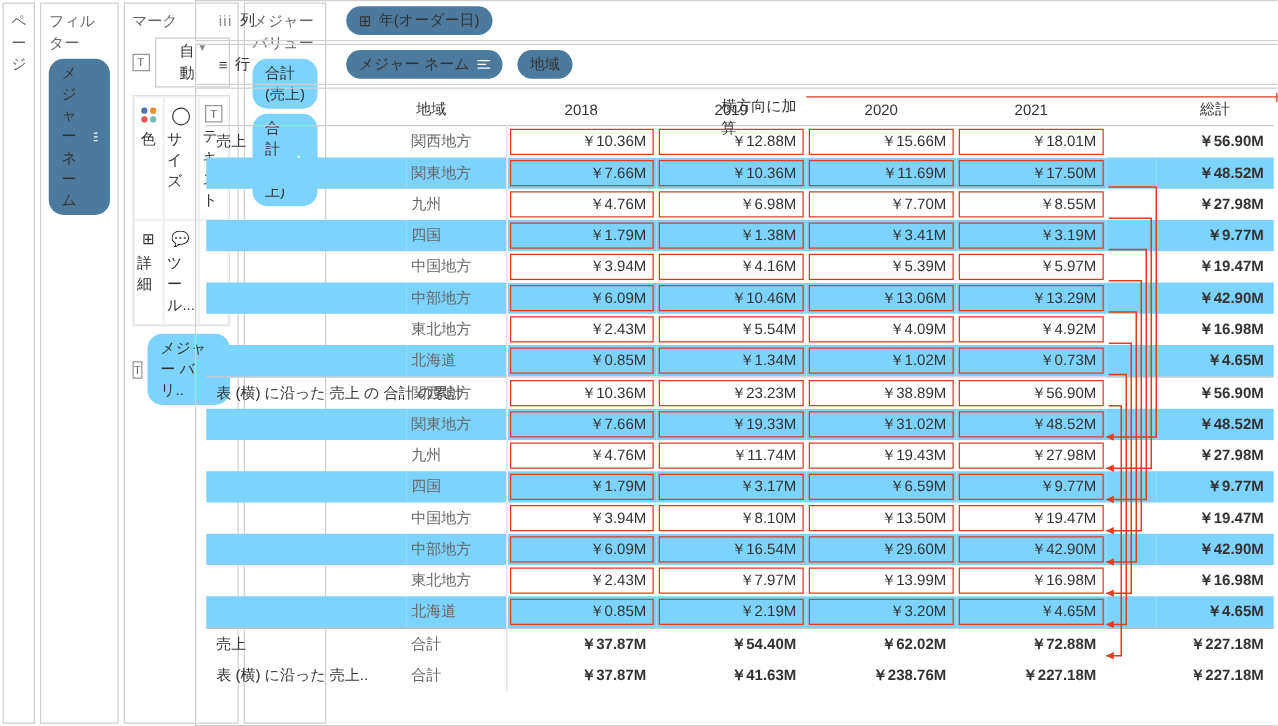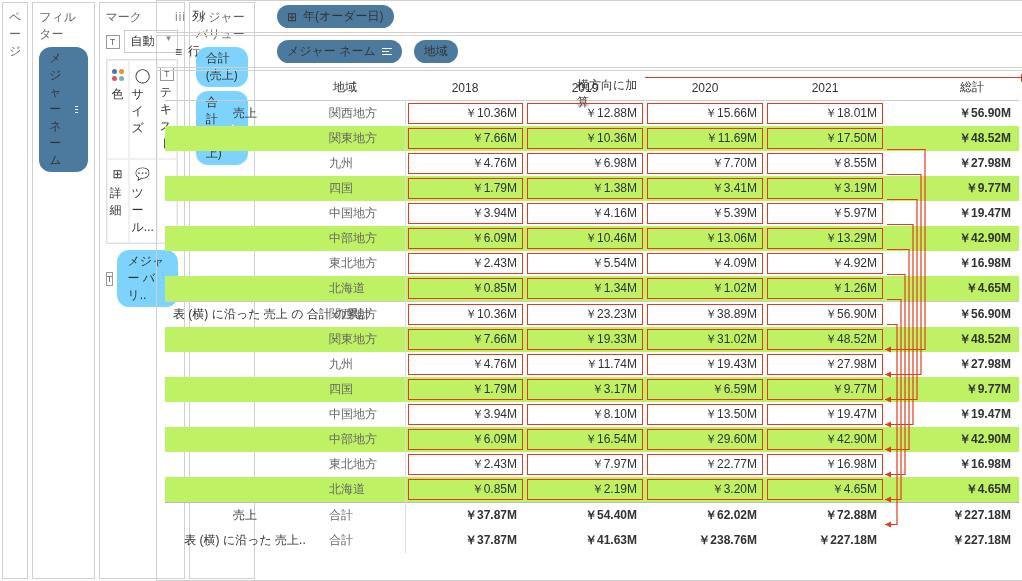--- a/index.html
+++ b/index.html
@@ -6,42 +6,42 @@
 body{background:#fff;width:1022px;height:581px;display:flex}
 .left-col{width:156px;display:flex;flex-direction:row;gap:4px;padding:2px}
 .panel{border:1px solid #d0d0d0;background:#fff;padding:6px}
 .panel-title{color:#666;margin-bottom:4px}
 .pill{border-radius:12px;padding:3px 10px;color:#fff;display:inline-flex;align-items:center;gap:6px;font-size:11px;min-height:20px}
 .pill-blue{background:#4c7a9e}
 .pill-teal{background:#7dd3fc}
 .pill .bars{display:inline-block;width:10px;height:8px;background:linear-gradient(#fff,#fff) 0 0/10px 1px no-repeat,linear-gradient(#fff,#fff) 0 3px/7px 1px no-repeat,linear-gradient(#fff,#fff) 0 6px/10px 1px no-repeat}
 .pill .tri{width:0;height:0;border-left:5px solid transparent;border-right:5px solid transparent;border-bottom:8px solid #fff;margin-left:auto}
 .marks-top{display:flex;align-items:center;gap:4px;margin-bottom:6px}
-.marks-sel{border:1px solid #ccc;padding:2px 6px;flex:1;display:flex;align-items:flex-start;gap:4px;background:#fff}
+.marks-sel{border:1px solid #ccc;padding:2px 19px;flex:1;display:flex;align-items:flex-start;gap:4px;background:#fff}
 .marks-sel::after{content:"▾";color:#888;margin-left:auto;font-size:9px}
 .marks-grid{display:grid;grid-template-columns:1fr 1fr 1fr;gap:0;border:1px solid #e0e0e0}
 .mark-cell{display:flex;flex-direction:column;align-items:center;padding:6px 2px;gap:3px;border:1px solid #f0f0f0;font-size:10px;color:#666}
 .mc-icon{width:16px;height:16px;display:flex;align-items:center;justify-content:center}
 .dots4{display:grid;grid-template-columns:5px 5px;gap:2px}
 .dots4 span{width:5px;height:5px;border-radius:50%}
 .right-col{flex:1;display:flex;flex-direction:column}
 .shelf{display:flex;align-items:center;border:1px solid #d0d0d0;padding:4px 18px;gap:12px;margin-bottom:2px}
 .shelf-label{color:#666;display:flex;align-items:center;gap:6px;min-width:90px}
 .shelf-label .iii{letter-spacing:1px;color:#888}
 .viz{flex:1;overflow:hidden;border:1px solid #d0d0d0;padding:4px 8px 0 8px;position:relative}
 .annot{position:absolute;top:6px;left:420px;color:#e03c1f;font-size:13px;font-weight:500;display:flex;align-items:flex-start;gap:4px}
 .annot-arrow{height:1px;background:#e03c1f;width:430px;position:relative}
 .annot-arrow::after{content:"";position:absolute;right:-1px;top:-3px;border-left:7px solid #e03c1f;border-top:4px solid transparent;border-bottom:4px solid transparent}
 table{border-collapse:collapse;width:100%;table-layout:fixed}
 th,td{text-align:right;padding:4px 8px;font-weight:normal;border:none;height:25px;white-space:nowrap}
 th{border-bottom:1px solid #bbb}
 thead tr:first-child th{text-align:center;border:none}
-.lh{text-align:center;border-right:none}
+.lh{text-align:left;border-right:none}
 .region{text-align:left;color:#666;padding-left:4px;border-right:1px solid #ddd}
-.striped{background:#bef264}
+.striped{background:#7dd3fc}
 .box-cell{position:relative}
 .box-cell::before{content:"";position:absolute;left:2px;right:2px;top:2px;bottom:2px;border:1.5px solid #e03c1f;pointer-events:none}
 .grp{border-top:1px solid #ccc}
 .total-sep td,.total-sep th{border-top:1px solid #bbb}
 .arrow-layer{position:absolute;top:0;left:0;pointer-events:none}
 .t-icon{border:1px solid #999;width:14px;height:14px;display:inline-flex;align-items:center;justify-content:center;font-size:9px;color:#666}
 </style>
 </head>
 <body>
 
@@ -238,21 +238,21 @@
             <td class="box-cell">￥4.92M</td>
             <td></td>
             <td><b>￥16.98M</b></td>
           </tr>
           <tr class="striped">
             <td class="lh" style="vertical-align:top"></td>
             <td class="region">北海道</td>
             <td class="box-cell">￥0.85M</td>
             <td class="box-cell">￥1.34M</td>
             <td class="box-cell">￥1.02M</td>
-            <td class="box-cell">￥1.26M</td>
+            <td class="box-cell">￥0.73M</td>
             <td></td>
             <td><b>￥4.65M</b></td>
           </tr>
           <tr class="grp">
             <td class="lh" style="vertical-align:top"><span>表 (横) に沿った 売上 の 合計 の累計</span></td>
             <td class="region">関西地方</td>
             <td class="box-cell">￥10.36M</td>
             <td class="box-cell">￥23.23M</td>
             <td class="box-cell">￥38.89M</td>
             <td class="box-cell">￥56.90M</td>
@@ -307,21 +307,21 @@
             <td class="box-cell">￥29.60M</td>
             <td class="box-cell">￥42.90M</td>
             <td></td>
             <td><b>￥42.90M</b></td>
           </tr>
           <tr>
             <td class="lh" style="vertical-align:top"></td>
             <td class="region">東北地方</td>
             <td class="box-cell">￥2.43M</td>
             <td class="box-cell">￥7.97M</td>
-            <td class="box-cell">￥22.77M</td>
+            <td class="box-cell">￥13.99M</td>
             <td class="box-cell">￥16.98M</td>
             <td></td>
             <td><b>￥16.98M</b></td>
           </tr>
           <tr class="striped">
             <td class="lh" style="vertical-align:top"></td>
             <td class="region">北海道</td>
             <td class="box-cell">￥0.85M</td>
             <td class="box-cell">￥2.19M</td>
             <td class="box-cell">￥3.20M</td>

